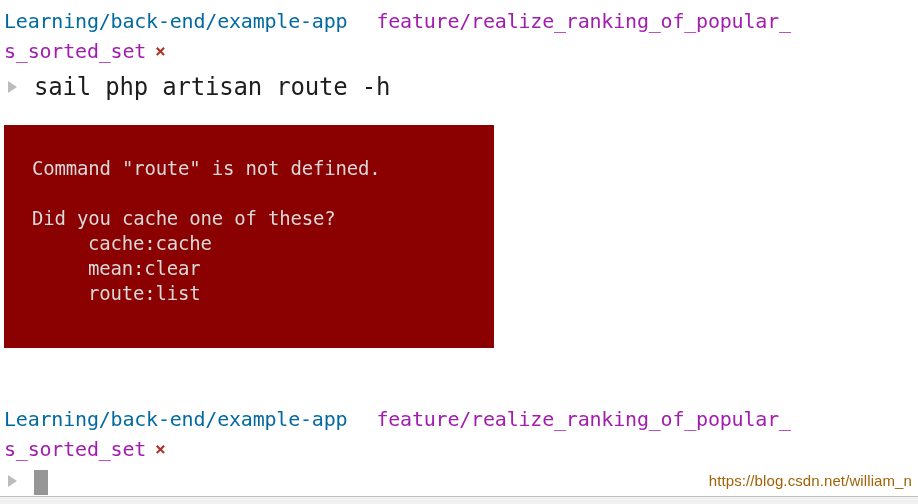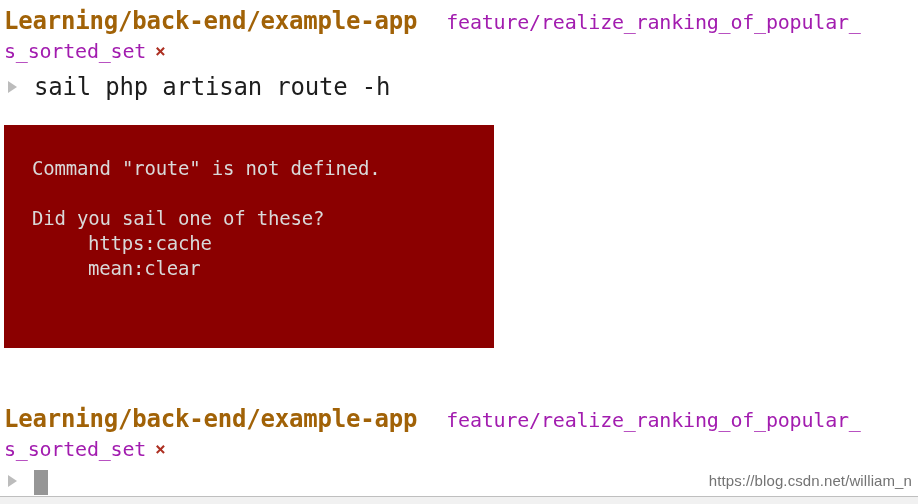--- a/index.html
+++ b/index.html
@@ -38,23 +38,23 @@
   .prompt-block.top  { top: 6px; }
   .prompt-block.bottom { top: 404px; }
 
   .prompt-line {
     height: 30px;
     white-space: nowrap;
     overflow: hidden;
   }
 
   .path {
-    color: #a16207;
-    font-weight: bold;
-    font-size: 24px;
+    color: #0369a1;
+    font-weight: normal;
+    font-size: 20px;
     letter-spacing: -0.2px;
   }
   .branch {
     color: #a21caf;
     font-size: 20px;
     letter-spacing: -0.2px;
   }
   .gap {
     display: inline-block;
     width: 29px;
@@ -135,21 +135,21 @@
     margin-left: 17px;
   }
 
   
   .watermark {
     position: absolute;
     right: 6px;
     top: 472px;
     font-family: "Liberation Sans", sans-serif;
     font-size: 15px;
-    color: #737373;
+    color: #a16207;
     white-space: nowrap;
     letter-spacing: 0.1px;
   }
 
   
   .bottom-divider {
     position: absolute;
     left: 0;
     top: 496px;
     width: 918px;
@@ -169,23 +169,24 @@
     <div class="prompt-line"><span class="branch">s_sorted_set</span><span class="xmark">×</span></div>
   </div>
 
   <div class="cmd-line">
     <span class="caret"></span><span class="cmd-text">sail php artisan route -h</span>
   </div>
 
   <div class="error-box">
     <div class="error-line first">Command "route" is not defined.</div>
     <div class="error-line spacer"></div>
-    <div class="error-line">Did you sail one of these?</div>
-    <div class="error-line indent">https:cache</div>
+    <div class="error-line">Did you cache one of these?</div>
+    <div class="error-line indent">cache:cache</div>
     <div class="error-line indent">mean:clear</div>
+    <div class="error-line indent">route:list</div>
   </div>
 
   <div class="prompt-block bottom">
     <div class="prompt-line"><span class="path">Learning/back-end/example-app</span><span class="gap"></span><span class="branch">feature/realize_ranking_of_popular_</span></div>
     <div class="prompt-line"><span class="branch">s_sorted_set</span><span class="xmark">×</span></div>
   </div>
 
   <div class="cursor-line">
     <span class="caret"></span><span class="block-cursor"></span><span class="cmd-text"></span>
   </div>

